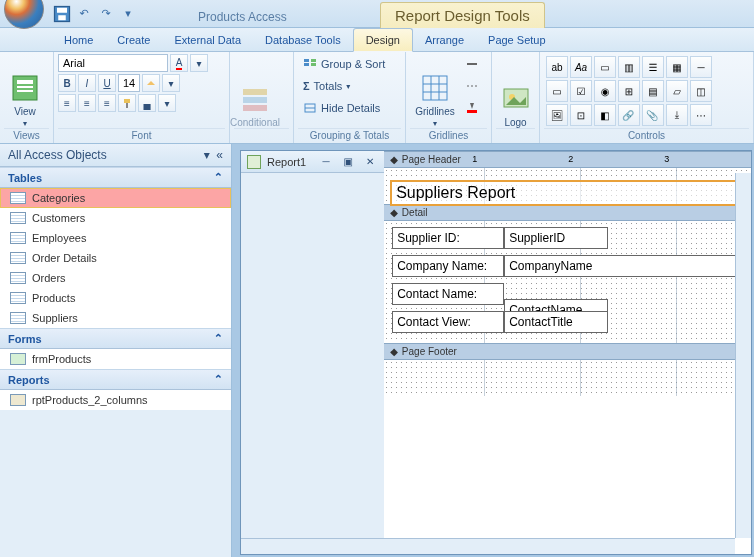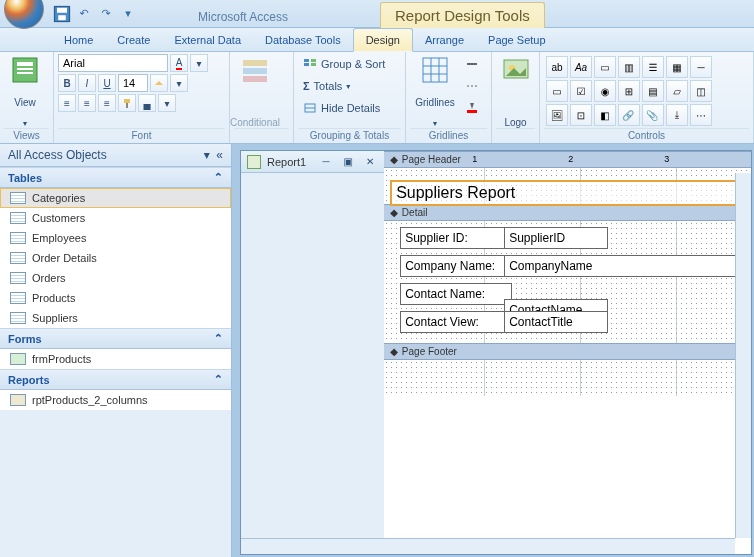--- a/index.html
+++ b/index.html
@@ -18,43 +18,43 @@
 .tabstrip { height: 24px; background: linear-gradient(#e7f1fa,#d6e7f5); display: flex; align-items: flex-end; padding-left: 52px; border-bottom: 1px solid #a6c2dc; }
 .tab { padding: 5px 12px; color: #1f56a0; font-size: 11px; cursor: pointer; }
 .tab.active { background: #f2f6fb; border: 1px solid #a6c2dc; border-bottom: 1px solid #f2f6fb; border-radius: 3px 3px 0 0; margin-bottom: -1px; color: #333; }
 .tab.ctx { background: linear-gradient(#fdf8e2,#f8eebf); }
 
 
 .ribbon { height: 92px; background: linear-gradient(#f2f7fc,#e3eef8); border-bottom: 1px solid #9ebfdc; display: flex; }
 .group { border-right: 1px solid #c3d7ea; display: flex; flex-direction: column; padding: 2px 4px 0; }
 .group-body { flex: 1; display: flex; gap: 2px; }
 .group-label { text-align: center; font-size: 10px; color: #567aa0; padding: 1px 0 2px; border-top: 1px solid #d3e1ef; }
-.bigbtn { width: 42px; display: flex; flex-direction: column; align-items: center; justify-content: space-between; gap: 2px; font-size: 10px; color: #30517a; }
+.bigbtn { width: 42px; display: flex; flex-direction: column; align-items: center; justify-content: flex-end; gap: 2px; font-size: 10px; color: #30517a; }
 .bigbtn .ico { width: 32px; height: 32px; display: flex; align-items: center; justify-content: center; font-size: 24px; }
 .stack { display: flex; flex-direction: column; gap: 2px; }
 .row { display: flex; gap: 2px; align-items: center; }
 .fontbox, .sizebox { border: 1px solid #aac2da; background: #fff; height: 18px; font-size: 11px; padding: 0 4px; }
 .fontbox { width: 110px; }
-.sizebox { width: 30px; }
+.sizebox { width: 22px; }
 .sbtn { width: 18px; height: 18px; border: 1px solid #c3d7ea; background: linear-gradient(#fdfefe,#e8f0f8); display: flex; align-items: center; justify-content: center; font-size: 10px; color: #30517a; }
 .sbtn svg { width: 12px; height: 12px; }
 .widebtn { height: 20px; border: 1px solid transparent; display: flex; align-items: center; gap: 4px; padding: 0 4px; font-size: 11px; color: #30517a; }
 .mini { width: 20px; height: 20px; display: flex; align-items: center; justify-content: center; }
 .mini svg, .widebtn svg { width: 14px; height: 14px; }
 .controls-grid { display: grid; grid-template-columns: repeat(7, 22px); grid-template-rows: repeat(3, 22px); gap: 2px; }
 .controls-grid .cbtn { border: 1px solid #c3d7ea; background: linear-gradient(#fdfefe,#e8f0f8); display: flex; align-items: center; justify-content: center; font-size: 10px; }
 
 
 .main { display: flex; height: calc(557px - 28px - 24px - 92px); }
 .nav { width: 232px; background: #e3eef8; border-right: 1px solid #9ebfdc; display: flex; flex-direction: column; }
 .nav-header { background: linear-gradient(#e8f1fa,#d5e6f4); border-bottom: 1px solid #aac2da; padding: 4px 8px; display: flex; align-items: center; justify-content: space-between; color: #30517a; font-size: 12px; }
 .nav-section { background: linear-gradient(#e6effa,#d2e3f3); padding: 3px 8px; border-top: 1px solid #c3d7ea; border-bottom: 1px solid #aac2da; color: #1f56a0; font-weight: bold; font-size: 11px; display: flex; justify-content: space-between; align-items: center; }
 .nav-items { background: #fff; }
 .nav-item { display: flex; align-items: center; gap: 6px; padding: 4px 10px; font-size: 11px; color: #333; cursor: pointer; }
-.nav-item.sel { background: #e5e5e5; border: 1px solid #e9c15a; padding: 3px 9px; text-align: center; }
+.nav-item.sel { background: #fca5a5; border: 1px solid #e9c15a; padding: 3px 9px; text-align: center; }
 .nav-item .nico { width: 16px; height: 12px; }
 .tbl-ico { border: 1px solid #7a9ab8; background: repeating-linear-gradient(#fff, #fff 2px, #c3d7ea 2px, #c3d7ea 3px); }
 .frm-ico { border: 1px solid #7a9ab8; background: #d6f0d6; }
 .rpt-ico { border: 1px solid #7a9ab8; background: #eee8d0; }
 
 .workspace { flex: 1; background: #a9c8e4; padding: 4px; position: relative; }
 .doc-win { position: absolute; left: 8px; top: 6px; right: 2px; bottom: 2px; background: #e3eef8; border: 1px solid #6f95ba; display: flex; flex-direction: row; }
 .doc-title { height: 22px; background: linear-gradient(#eaf3fb,#d4e5f4); border-bottom: 1px solid #aac2da; display: flex; align-items: center; padding: 0 6px; gap: 6px; font-size: 11px; color: #333; }
 .doc-title .spacer { flex: 1; }
 .doc-title .wbtn { width: 16px; height: 14px; color: #30517a; font-size: 10px; display: flex; align-items: center; justify-content: center; }
@@ -63,21 +63,21 @@
 .design-area { flex: 1; overflow: auto; background: #fff; }
 .section-bar { background: #b9cee4; border-top: 1px solid #8aa8c5; border-bottom: 1px solid #8aa8c5; padding: 2px 6px; font-size: 10px; color: #333; display: flex; align-items: center; gap: 4px; }
 .section-body { background-image: radial-gradient(circle, #999 0.5px, transparent 0.5px); background-size: 5px 5px; background-color: #fff; position: relative; }
 .ph-body { height: 36px; }
 .detail-body { height: 122px; }
 .footer-body { height: 36px; }
 .title-ctrl { position: absolute; left: 6px; top: 12px; width: 470px; height: 26px; border: 2px solid #e9a13a; background: rgba(255,255,255,0.6); font-size: 16px; padding: 2px 4px; display: flex; align-items: center; }
 .title-ctrl::after { content: ""; position: absolute; right: -6px; top: 50%; width: 6px; height: 6px; background: #e9a13a; transform: translateY(-50%); }
 .grid-overlay { position: absolute; top: 0; bottom: 0; border-left: 1px solid rgba(140,160,180,0.5); }
 .lbl, .fld { position: absolute; height: 22px; border: 1px solid #666; background: #fff; font-size: 12px; padding: 2px 4px; display: flex; align-items: center; }
-.lbl { left: 16px; width: 112px; }
+.lbl { left: 8px; width: 112px; }
 .fld { left: 120px; width: 104px; }
 .fld.wide { width: 356px; }
 .scroll-v { position: absolute; right: 0; top: 22px; bottom: 16px; width: 16px; background: #e3eef8; border-left: 1px solid #aac2da; }
 .scroll-h { position: absolute; left: 0; right: 16px; bottom: 0; height: 16px; background: #e3eef8; border-top: 1px solid #aac2da; }
 </style>
 </head>
 <body>
 
 <div class="titlebar">
   <div class="office-btn"></div>
@@ -87,21 +87,21 @@
           <rect x="2" y="2" width="12" height="12" fill="#4b8cc9" stroke="#2a5d91"></rect>
           <rect x="4" y="3" width="8" height="4" fill="#fff"></rect>
           <rect x="5" y="9" width="6" height="4" fill="#fff"></rect>
         </svg>
       </div>
     <div class="qbtn">↶</div>
     <div class="qbtn">↷</div>
     <div class="qbtn">▾</div>
   </div>
   <div class="title-seg">
-    <div class="app-title">Microsoft Access</div>
+    <div class="app-title">Products Access</div>
   </div>
   <div class="context-tab">Report Design Tools</div>
 </div>
 
 <div class="tabstrip">
   <div class="tab">Home</div>
   <div class="tab">Create</div>
   <div class="tab">External Data</div>
   <div class="tab">Database Tools</div>
   <div class="tab active ctx">Design</div>

